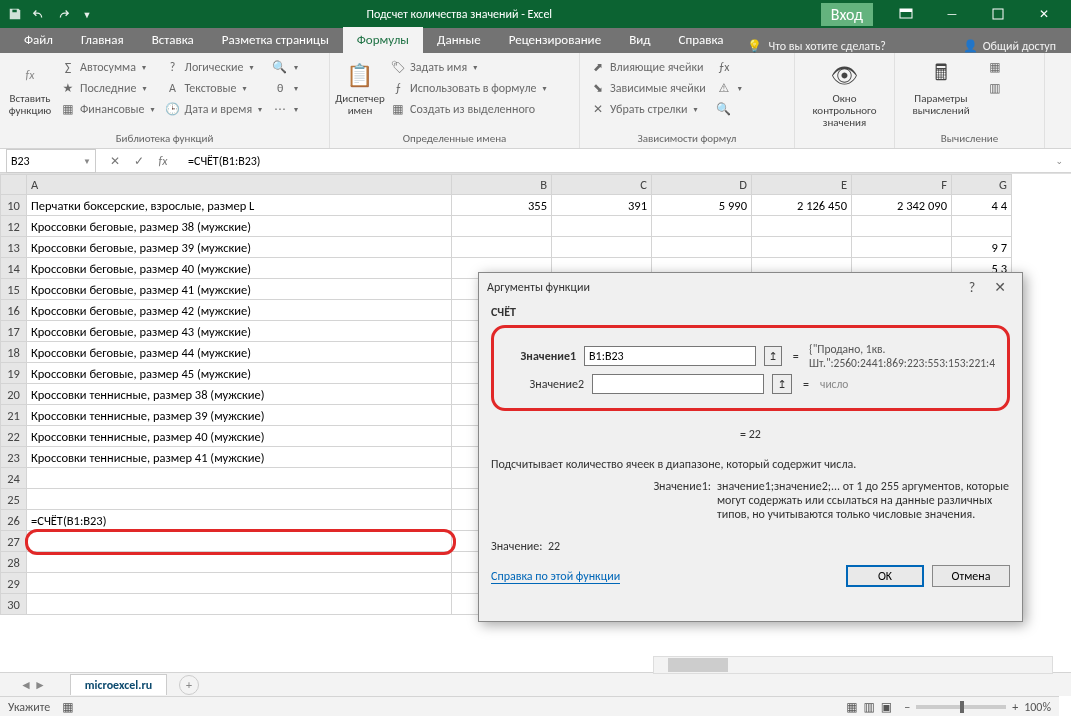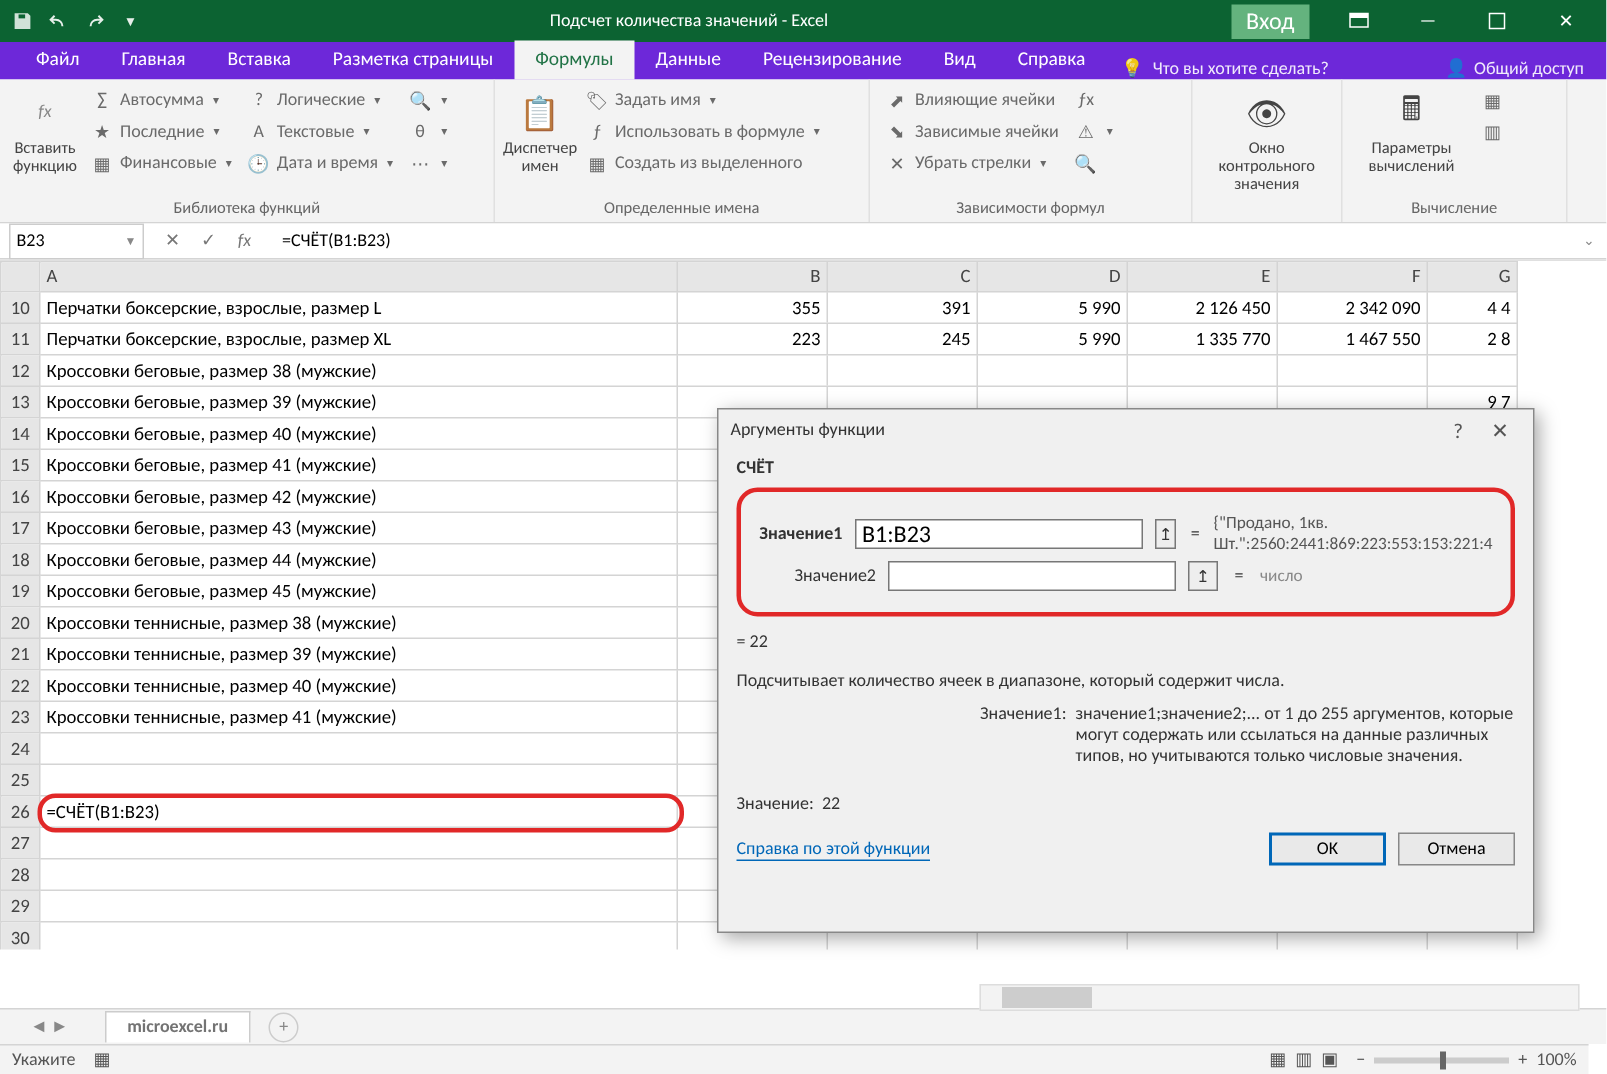--- a/index.html
+++ b/index.html
@@ -4,21 +4,21 @@
 <style>
 *{box-sizing:border-box;margin:0;padding:0;font-family:"Segoe UI",Calibri,Arial,sans-serif;font-size:12px;user-select:none}
 body{background:#fff;width:1071px;height:716px;overflow:hidden;position:relative}
 .titlebar{height:28px;background:#0c6332;display:flex;align-items:center;color:#fff;padding:0 4px}
 .qat{display:flex;gap:2px;align-items:center}
 .qat .qbtn{width:22px;height:22px;display:flex;align-items:center;justify-content:center;opacity:.9}
 .title-center{flex:1;text-align:center;font-size:12px}
 .title-right{display:flex;gap:0;align-items:center}
 .title-right .tbtn{width:46px;height:28px;display:flex;align-items:center;justify-content:center;color:#fff}
 .login-btn{background:#64b37e;padding:2px 10px;margin-right:10px;font-size:16px}
-.ribbon-tabs{height:25px;background:#6d28d9;display:flex;align-items:flex-end;color:#fff;padding-left:10px}
+.ribbon-tabs{height:25px;background:#737373;display:flex;align-items:flex-end;color:#fff;padding-left:10px}
 .ribbon-tabs .tab{padding:5px 14px 6px;cursor:pointer;font-size:13px}
 .ribbon-tabs .tab.active{background:#f3f3f3;color:#217346}
 .ribbon-tabs .tell{display:flex;align-items:center;gap:6px;margin-left:10px;opacity:.9}
 .ribbon-tabs .share{margin-left:auto;margin-right:15px;opacity:.9;display:flex;align-items:center;gap:4px}
 .ribbon{height:96px;background:#f3f3f3;border-bottom:1px solid #d4d4d4;display:flex}
 .ribbon-group{border-right:1px solid #e0e0e0;padding:2px 6px;display:flex;flex-direction:column;position:relative}
 .ribbon-group-label{font-size:11px;text-align:center;color:#666;padding:2px 0;position:absolute;bottom:1px;left:0;right:0}
 .rg-body{flex:1;display:flex;gap:2px}
 .big-btn{width:48px;display:flex;flex-direction:column;align-items:center;justify-content:flex-start;padding-top:4px;color:#444}
 .big-btn .ic{width:32px;height:32px;display:flex;align-items:center;justify-content:center;font-size:22px}
@@ -44,37 +44,37 @@
 .dialog{position:absolute;left:478px;top:272px;width:545px;height:350px;background:#f0f0f0;border:1px solid #888;box-shadow:3px 3px 12px rgba(0,0,0,.35);display:flex;flex-direction:column}
 .dlg-title{height:28px;display:flex;align-items:center;padding:0 8px;font-size:12px;color:#333}
 .dlg-title .sp{flex:1}
 .dlg-title .dlgbtn{width:28px;text-align:center;font-size:14px;color:#555}
 .dlg-body{flex:1;padding:4px 12px 8px;position:relative;font-size:12px;color:#333}
 .func-name{font-weight:bold;margin-bottom:6px}
 .arg-box{border:3px solid #e12828;border-radius:14px;padding:10px 12px;margin-bottom:10px}
 .arg-row{display:flex;align-items:center;gap:8px;margin:4px 0}
 .arg-row .albl{width:78px;text-align:right}
 .arg-row .albl.bold{font-weight:bold}
-.arg-row input{flex:0 0 172px;height:20px;border:1px solid #777;padding:0 4px;font-size:16px;background:#fff}
+.arg-row input{flex:0 0 172px;height:20px;border:1px solid #777;padding:0 4px;font-size:12px;background:#fff}
 .arg-row .refbtn{width:20px;height:20px;border:1px solid #777;background:#eee;display:flex;align-items:center;justify-content:center;font-size:11px}
 .arg-row .eq{width:12px;text-align:center}
 .arg-row .rval{flex:1;font-size:11.5px;color:#555}
 .dlg-desc{margin:12px 0 8px;font-size:12px}
 .dlg-argdesc{display:flex;gap:6px;font-size:12px;margin-bottom:18px}
 .dlg-argdesc .k{font-weight:normal;width:220px;text-align:right}
 .dlg-argdesc .v{flex:1}
 .dlg-result-row{margin:6px 0}
 .dlg-foot{display:flex;align-items:center;padding-top:6px}
 .dlg-foot a{color:#0067b8;text-decoration:none;border-bottom:1px solid #0067b8}
 .dlg-foot .sp{flex:1}
 .dlg-foot button{width:78px;height:22px;border:1px solid #888;background:#e9e9e9;margin-left:8px;font-size:12px}
 .dlg-foot button.primary{border:2px solid #0067b8}
 .sheet-tabs{position:absolute;left:0;right:0;bottom:20px;height:24px;background:#f3f3f3;border-top:1px solid #d4d4d4;display:flex;align-items:center;padding-left:20px;gap:4px}
 .sheet-tabs .nav{display:flex;gap:2px;color:#888;margin-right:20px}
-.sheet-tabs .shtab{background:#fff;border:1px solid #ccc;border-bottom:none;padding:3px 14px;font-weight:bold;color:#737373}
+.sheet-tabs .shtab{background:#fff;border:1px solid #ccc;border-bottom:none;padding:3px 14px;font-weight:bold;color:#0c4a6e}
 .sheet-tabs .add{width:20px;height:20px;border:1px solid #ccc;border-radius:10px;display:flex;align-items:center;justify-content:center;margin-left:8px;color:#888}
 .hscroll{position:absolute;right:18px;bottom:22px;width:400px;height:18px;background:#f3f3f3;border:1px solid #ddd}
 .hscroll .thumb{position:absolute;left:14px;top:1px;width:60px;height:14px;background:#cdcdcd}
 .statusbar{position:absolute;left:0;right:12px;bottom:0;height:20px;background:#f3f3f3;border-top:1px solid #d4d4d4;display:flex;align-items:center;padding:0 8px;font-size:11px;color:#555}
 .statusbar .sp{flex:1}
 .zoom{display:flex;align-items:center;gap:6px}
 .zoom .track{width:90px;height:4px;background:#ccc;position:relative}
 .zoom .track .knob{position:absolute;left:44px;top:-4px;width:4px;height:12px;background:#666}
 svg{display:block}
 </style>
@@ -314,30 +314,20 @@
           <td class="rowhdr">10</td>
           <td class="colA">Перчатки боксерские, взрослые, размер L</td>
           <td class="colN" style="border-left:1px dashed #217346;border-right:1px dashed #217346">355</td>
           <td class="colN">391</td>
           <td class="colN">5 990</td>
           <td class="colN">2 126 450</td>
           <td class="colN">2 342 090</td>
           <td class="colG">4 4</td>
         </tr>
         <tr>
-          <td class="rowhdr">11</td>
-          <td class="colA">Перчатки боксерские, взрослые, размер XL</td>
-          <td class="colN" style="border-left:1px dashed #217346;border-right:1px dashed #217346">223</td>
-          <td class="colN">245</td>
-          <td class="colN">5 990</td>
-          <td class="colN">1 335 770</td>
-          <td class="colN">1 467 550</td>
-          <td class="colG">2 8</td>
-        </tr>
-        <tr>
           <td class="rowhdr">12</td>
           <td class="colA">Кроссовки беговые, размер 38 (мужские)</td>
           <td class="colN" style="border-left:1px dashed #217346;border-right:1px dashed #217346"></td>
           <td class="colN"></td>
           <td class="colN"></td>
           <td class="colN"></td>
           <td class="colN"></td>
           <td class="colG"></td>
         </tr>
         <tr>
@@ -543,21 +533,21 @@
         <span class="rval">{"Продано, 1кв. Шт.":2560:2441:869:223:553:153:221:4</span>
       </div>
       <div class="arg-row">
         <span class="albl">Значение2</span>
         <input style="">
         <span class="refbtn">↥</span>
         <span class="eq">=</span>
         <span class="rval" style="color:#888">число</span>
       </div>
     </div>
-    <div style="text-align:left;margin:6px 0">=   22</div>
+    <div style="text-align:center;margin:16px 0">=   22</div>
     <div class="dlg-desc">Подсчитывает количество ячеек в диапазоне, который содержит числа.</div>
     <div class="dlg-argdesc">
       <span class="k">Значение1:</span>
       <span class="v">значение1;значение2;... от 1 до 255 аргументов, которые могут содержать или ссылаться на данные различных типов, но учитываются только числовые значения.</span>
     </div>
     <div class="dlg-result-row"><span>Значение:</span>&nbsp;&nbsp;<span>22</span></div>
     <div class="dlg-foot">
       <a href="#">Справка по этой функции</a>
       <span class="sp"></span>
       <button class="primary">OK</button>

